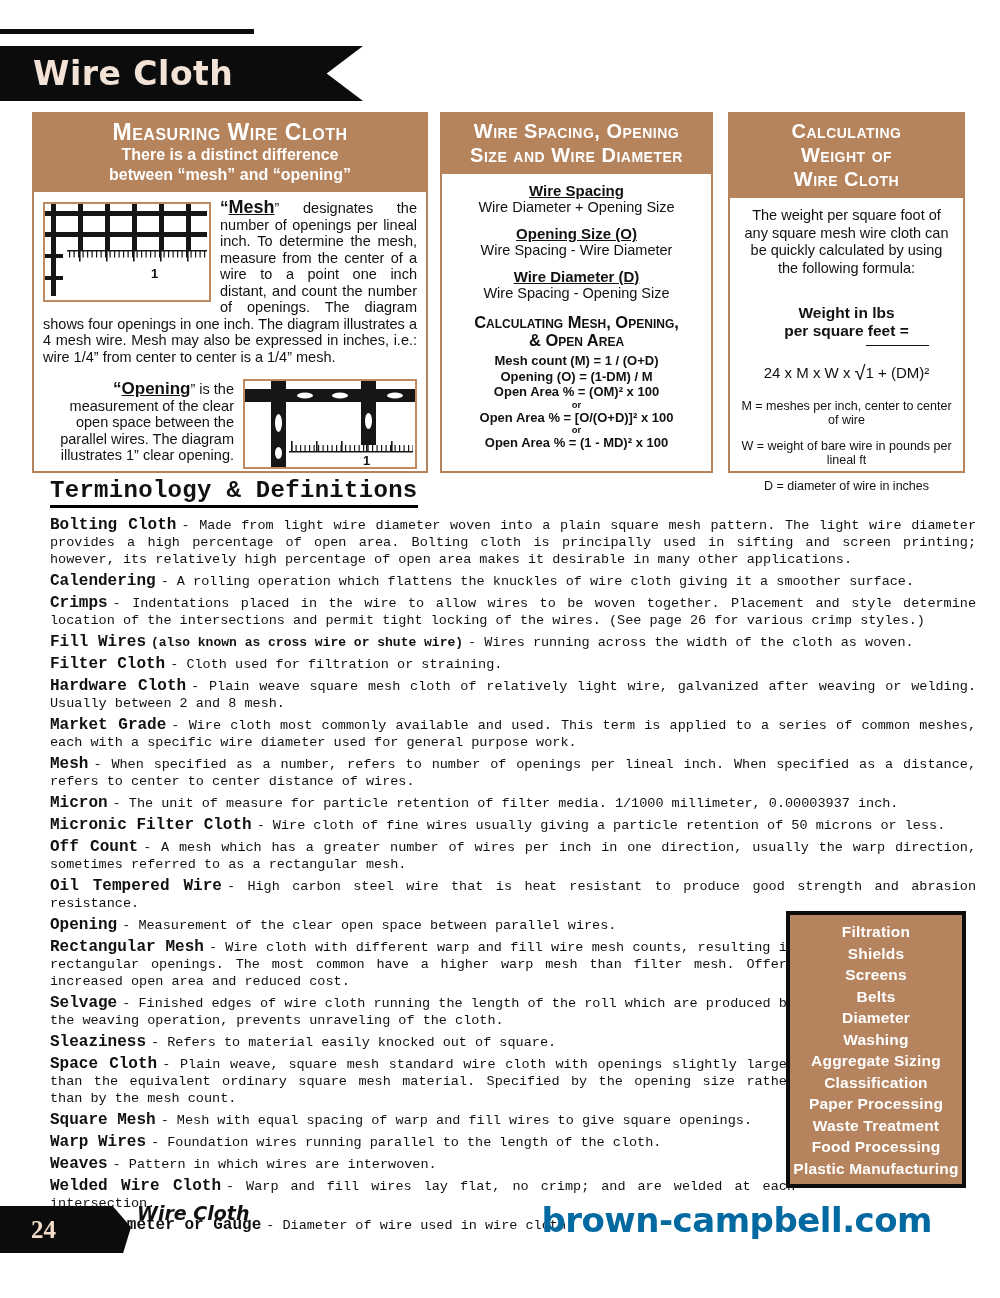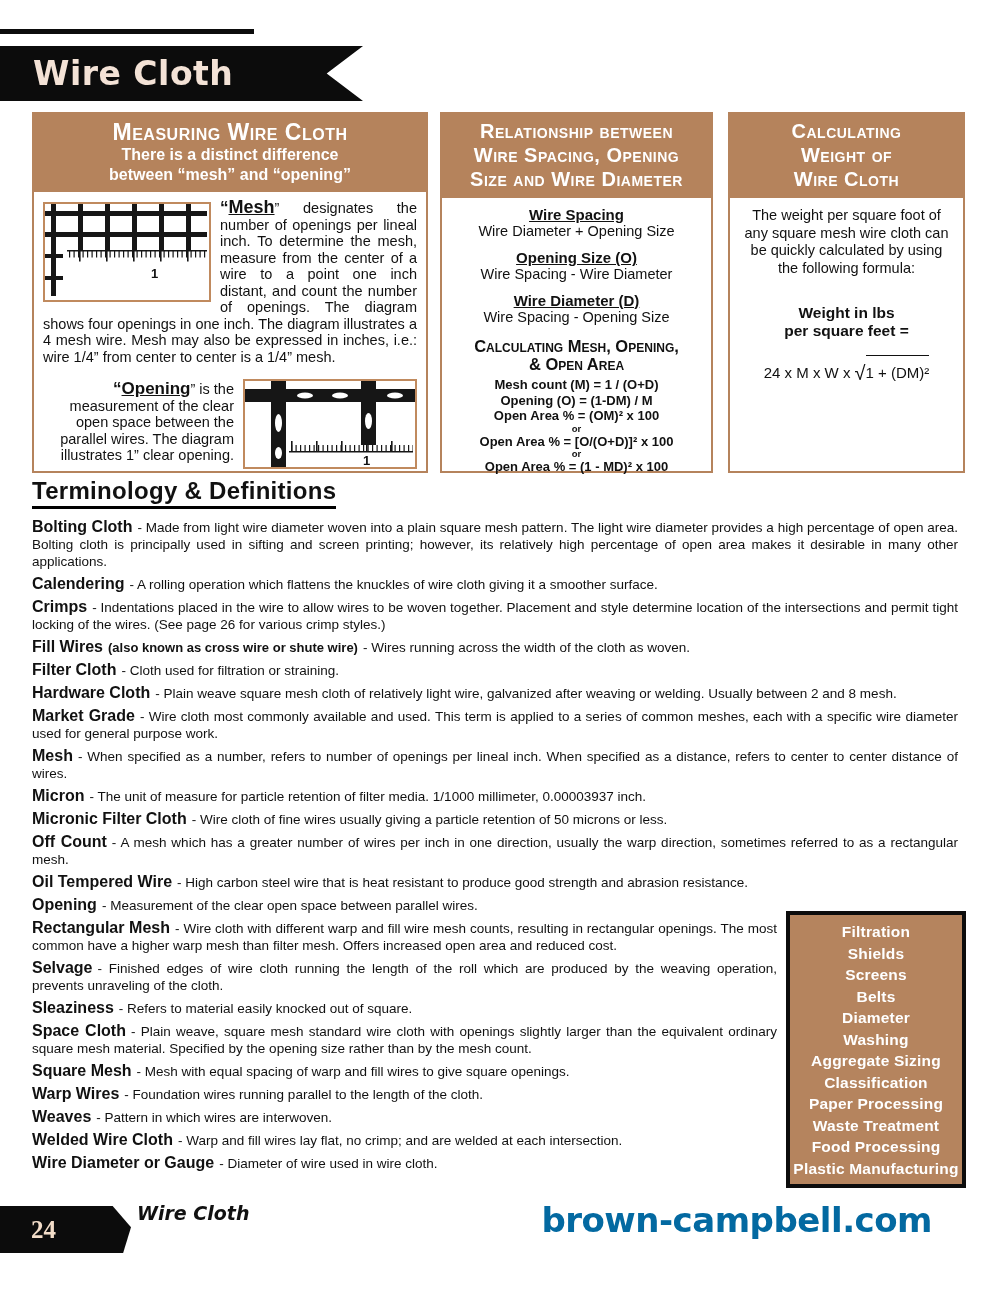--- a/index.html
+++ b/index.html
@@ -51,26 +51,26 @@
   .calc-title { font-variant:small-caps; font-weight:bold; font-size:16.5px; line-height:18px; margin-top:11px; }
   .calc-lines { margin-top:4px; }
   .calc-line { font-weight:bold; font-size:13px; line-height:15.5px; }
   .calc-or { font-weight:bold; font-size:9.5px; line-height:10px; }
 
   
   #box3 .box-body { text-align:center; padding:9px 10px 0; font-size:14.5px; line-height:17.5px; }
   .weight-label { font-weight:bold; font-size:15.5px; line-height:18px; margin-top:27px; }
   .weight-formula { margin-top:24px; font-size:15px; }
   .sqrt-sign { font-size:20px; vertical-align:-2px; }
-  .radicand { border-top:1.5px solid #111; padding-top:8px; }
+  .radicand { border-top:1.5px solid #111; padding-top:18px; }
   .legend { margin-top:16px; }
   .legend-item { font-size:12.5px; line-height:14.5px; margin-bottom:11px; }
 
   
-  #terminology { position:absolute; left:32px; top:477px; width:926px; }
+  #terminology { position:absolute; left:50px; top:477px; width:926px;font-family:Liberation Mono, monospace; }
   .term-title {
     display:inline-block; font-size:24px; font-weight:bold; letter-spacing:0.3px;
     border-bottom:3px solid #000; padding-bottom:1px; margin-bottom:9px;
   }
   .defs { text-align:justify; }
   .defs-narrow { width:745px; }
   .def { margin-bottom:5px; font-size:13.5px; line-height:17px; }
   .def .term { font-weight:bold; font-size:16px; margin-right:5px; }
   .def .note { font-weight:bold; font-size:13px; margin-right:5px; }
 
@@ -165,21 +165,20 @@
             <text x="118" y="84" font-size="13" font-weight="bold" fill="#111">1</text>
           </svg>
         </div>
         <div class="opening-text"><span class="qmark">“</span><span class="term-big">Opening</span><span>” is the measurement of the clear open space between the parallel wires.  The diagram illustrates 1” clear opening.</span></div>
       </div>
     </div>
   </div>
 
   <div id="box2" class="ibox">
     <div class="ibox-head">
-      <div class="ibox-title">Relationship between</div>
       <div class="ibox-title">Wire Spacing, Opening</div>
       <div class="ibox-title">Size and Wire Diameter</div>
     </div>
     <div class="box-body">
       <div>
 
           <div class="pair">
             <div class="pair-h">Wire Spacing</div>
             <div class="pair-f">Wire Diameter + Opening Size</div>
           </div>
@@ -215,20 +214,28 @@
       <div class="ibox-title">Wire Cloth</div>
     </div>
     <div class="box-body">
       <div>The weight per square foot of any square mesh wire cloth can be quickly calculated by using the following formula:</div>
       <div class="weight-label">Weight in lbs</div>
       <div class="weight-label" style="margin-top:0;">per square feet =</div>
       <div class="weight-formula">
         <span>24 x M x W x</span>
         <span class="sqrt-sign">√</span><span class="radicand">1 + (DM)²</span>
       </div>
+      <div class="legend">
+
+          <div class="legend-item">M = meshes per inch, center to center of wire</div>
+
+          <div class="legend-item">W = weight of bare wire in pounds per lineal ft</div>
+
+          <div class="legend-item">D = diameter of wire in inches</div>
+        </div>
     </div>
   </div>
 
   <div id="terminology">
     <div><span class="term-title">Terminology &amp; Definitions</span></div>
     <div class="defs">
 
         <p class="def"><span class="term">Bolting Cloth</span><span class="dtext">- Made from light wire diameter woven into a plain square mesh pattern.  The light wire diameter provides a high percentage of open area.  Bolting cloth is principally used in sifting and screen printing; however, its relatively high percentage of open area makes it desirable in many other applications.</span></p>
 
         <p class="def"><span class="term">Calendering</span><span class="dtext">- A rolling operation which flattens the knuckles of wire cloth giving it a smoother surface.</span></p>

